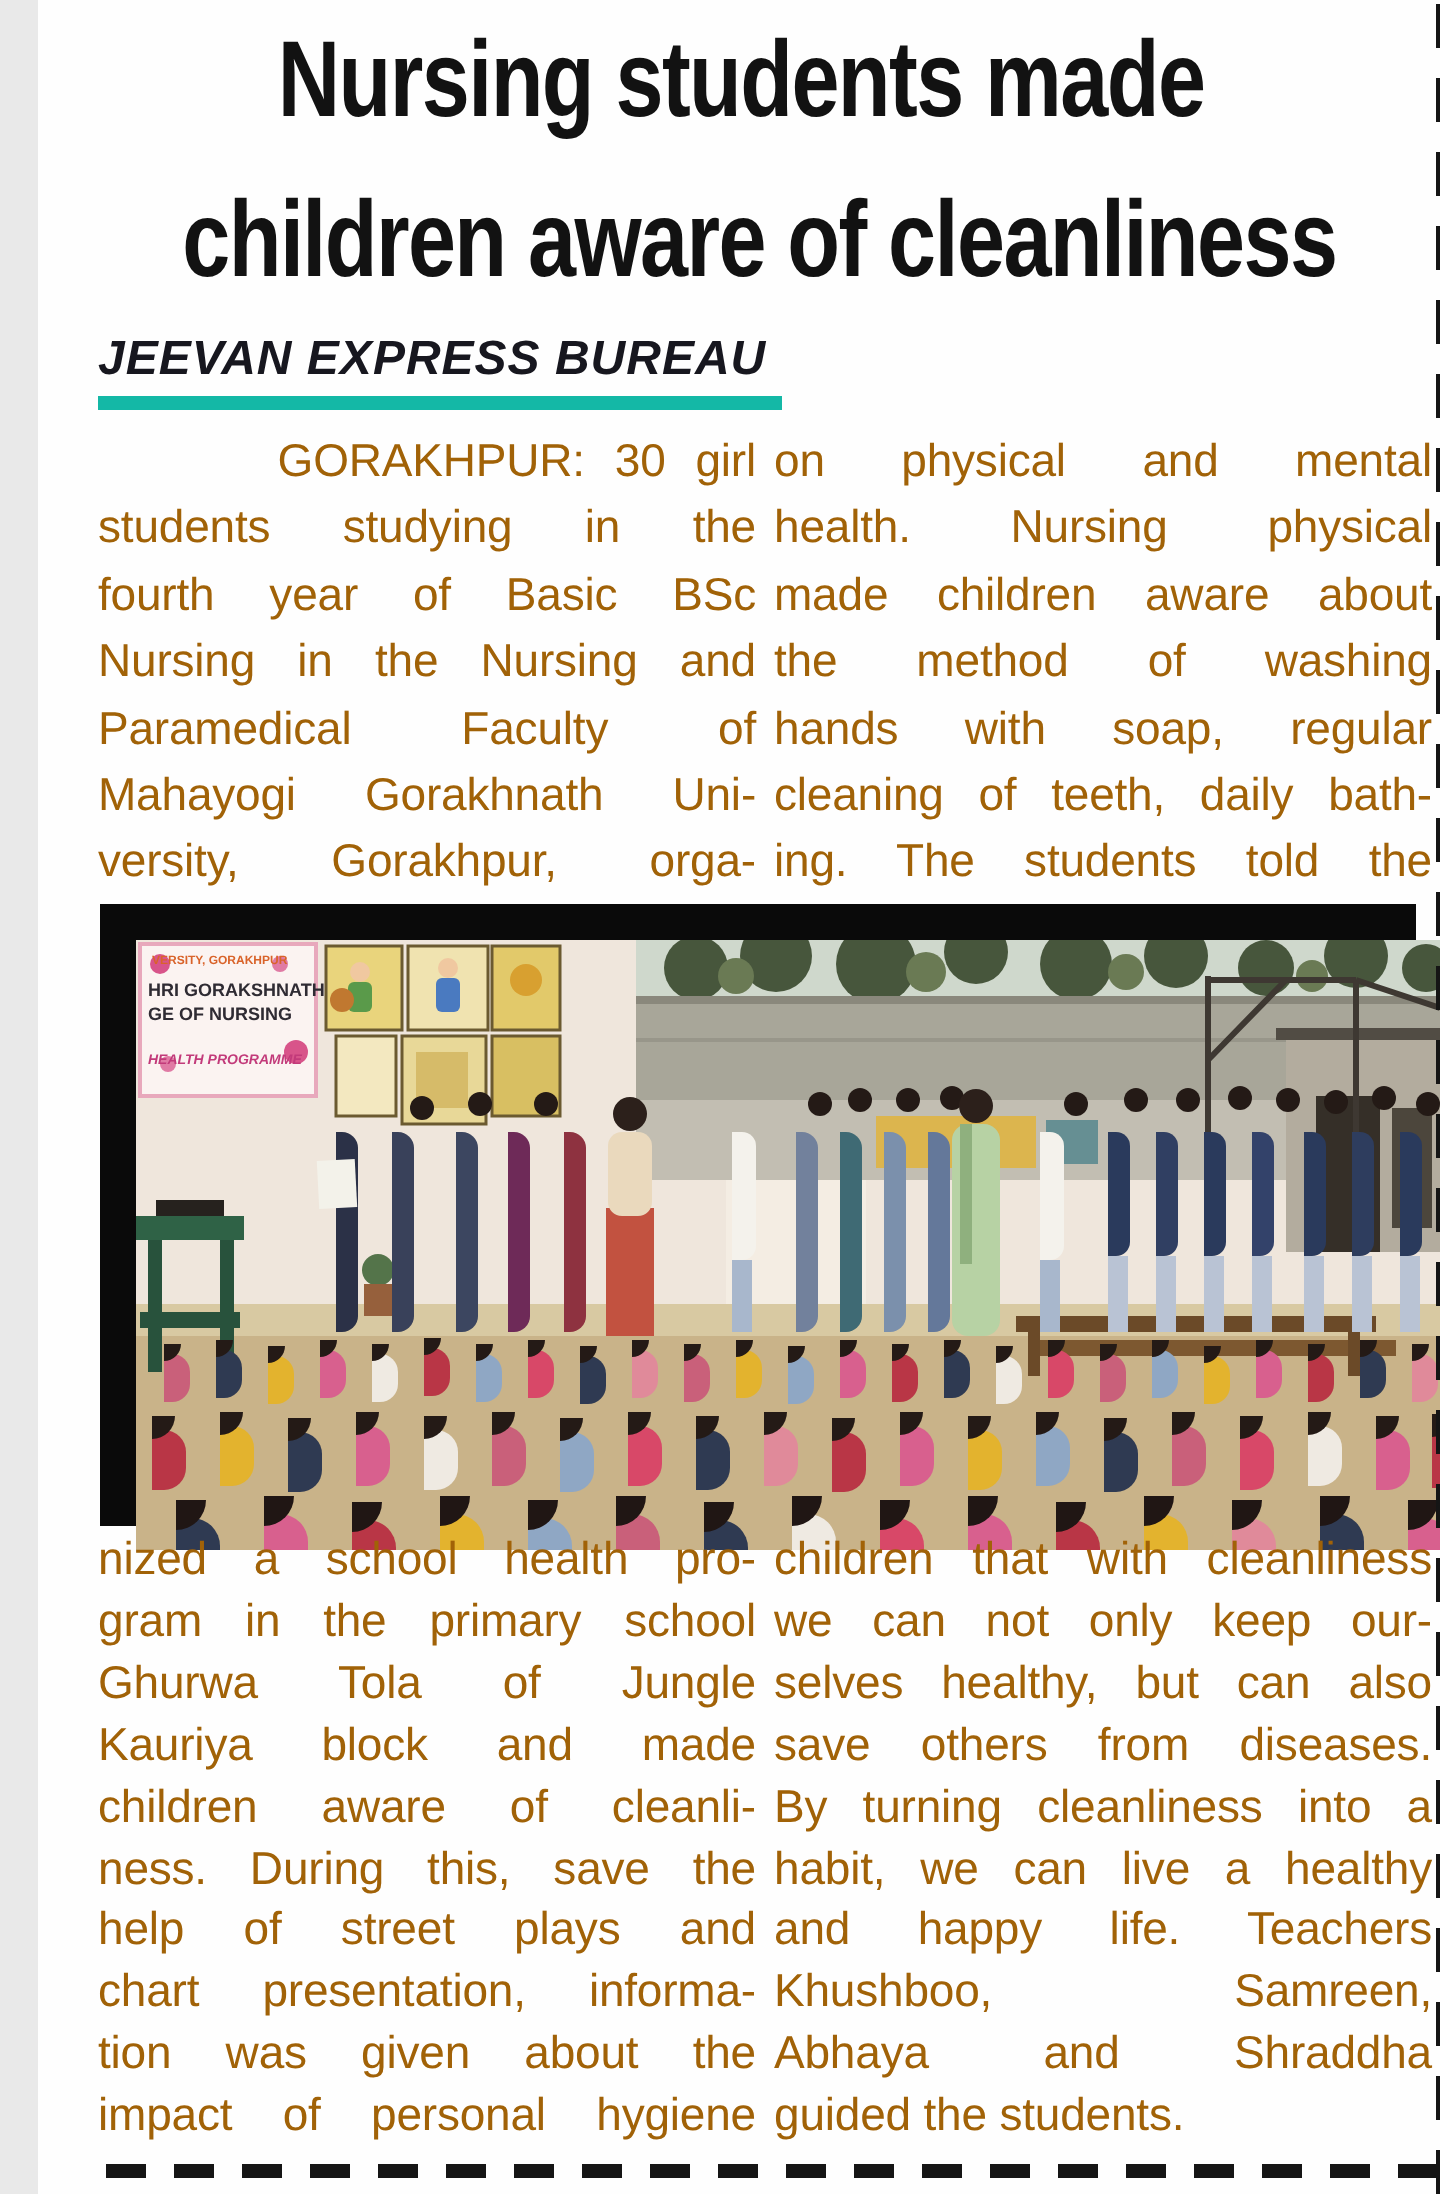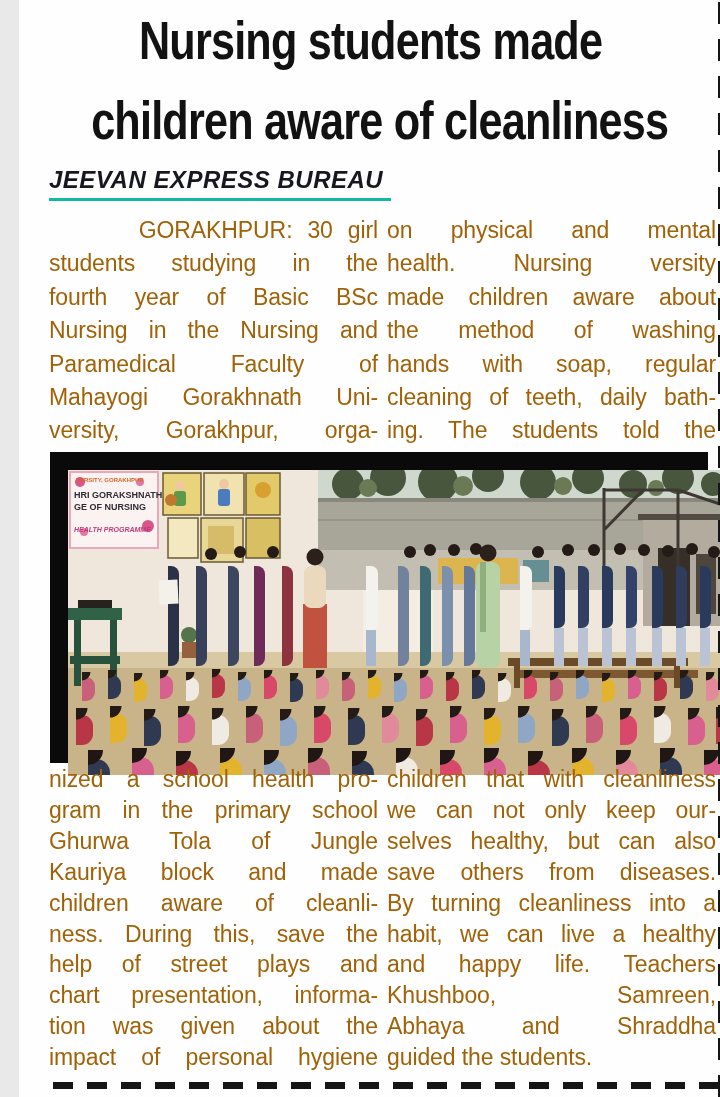--- a/index.html
+++ b/index.html
@@ -7,21 +7,21 @@
     position:relative; width:720px; height:1097px; background:#fefefe;
     overflow:hidden; font-family:Liberation Sans, sans-serif; color:#1b1b1b;margin-left:19px;
   }
   
   .headline{position:absolute; left:0; top:0; width:704px; text-align:center;}
   .hl-line{font-size:54px; font-weight:700; line-height:80px; color:#121212; white-space:nowrap;}
   .hl-inner{display:inline-block; transform:scaleX(0.8); transform-origin:50% 50%; letter-spacing:-1px;}
   
   .byline{
     position:absolute; left:30px; top:166px; font-size:24px; font-weight:700; font-style:italic;
-    letter-spacing:0.5px; color:#17171f; border-bottom:3px solid #14b8a6; padding:0 8px 4px 0;
+    letter-spacing:0.5px; color:#17171f; border-bottom:7px solid #14b8a6; padding:0 8px 4px 0;
   }
   
   .col{position:absolute; width:329px; font-size:23px; letter-spacing:-0.1px; color:#a16207;}
   .col-tl{left:30px;  top:214px; line-height:33.4px;}
   .col-tr{left:368px; top:214px; line-height:33.4px;}
   .col-bl{left:30px;  top:764px; line-height:30.9px;}
   .col-br{left:368px; top:764px; line-height:30.9px;}
   .jline{text-align:justify; text-align-last:justify; -moz-text-align-last:justify;}
   .jline.flush{text-align-last:left;}
   
@@ -60,21 +60,21 @@
       <div class="jline">&nbsp;&nbsp;&nbsp;&nbsp;&nbsp;&nbsp;GORAKHPUR: 30 girl</div>
       <div class="jline">students studying in the</div>
       <div class="jline">fourth year of Basic BSc</div>
       <div class="jline">Nursing in the Nursing and</div>
       <div class="jline">Paramedical Faculty of</div>
       <div class="jline">Mahayogi Gorakhnath Uni-</div>
       <div class="jline">versity, Gorakhpur, orga-</div>
     </div>
   <div class="col col-tr">
       <div class="jline">on physical and mental</div>
-      <div class="jline">health. Nursing versity</div>
+      <div class="jline">health. Nursing physical</div>
       <div class="jline">made children aware about</div>
       <div class="jline">the method of washing</div>
       <div class="jline">hands with soap, regular</div>
       <div class="jline">cleaning of teeth, daily bath-</div>
       <div class="jline">ing. The students told the</div>
     </div>
 
   <figure class="photo" style="margin:0">
     <svg viewBox="0 0 652 305" preserveAspectRatio="none">
       <defs>

